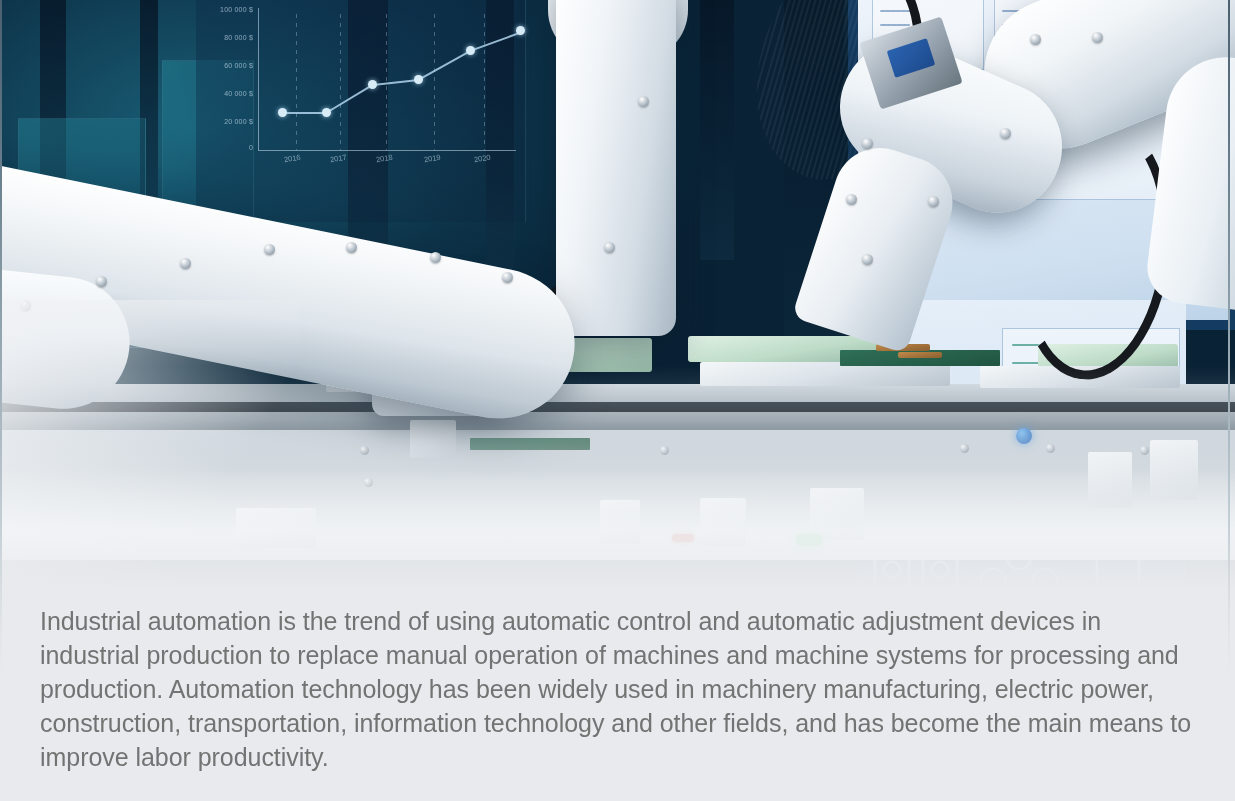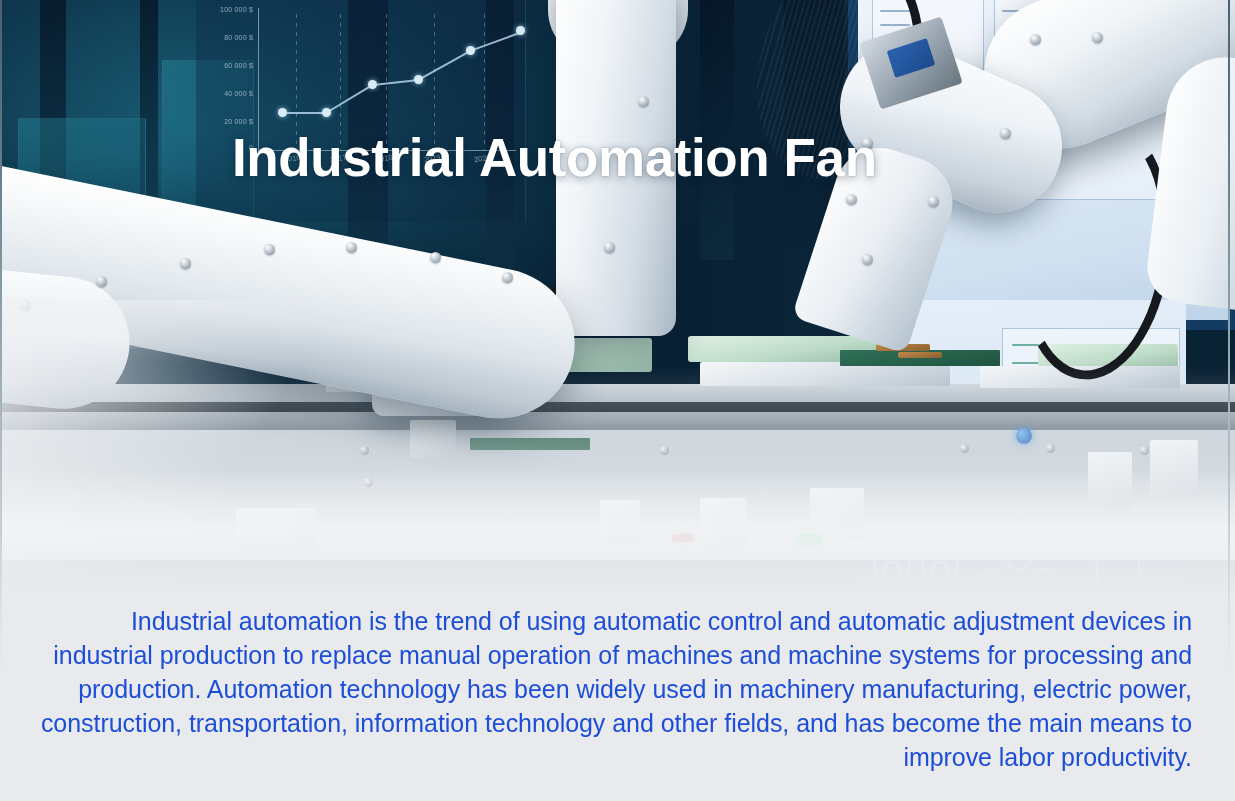--- a/index.html
+++ b/index.html
@@ -416,23 +416,22 @@
   }
 
   
   .body-copy {
     position: absolute;
     left: 40px; top: 604px;
     width: 1152px;
     z-index: 35;
     font-size: 25px;
     line-height: 34px;
-    color: #1d4ed8;
+    color: #737373;
     letter-spacing: -0.05px;
-    text-align: right;
   }
 </style>
 </head>
 <body>
 
 <div class="page">
 
   <div class="hero">
     <div class="hero-photo">
 
@@ -602,21 +601,20 @@
       <div class="rivet" style="left:1000px;top:128px;"></div>
       <div class="rivet" style="left:862px;top:138px;"></div>
       <div class="rivet" style="left:846px;top:194px;"></div>
       <div class="rivet" style="left:862px;top:254px;"></div>
       <div class="rivet" style="left:928px;top:196px;"></div>
 
       <div class="hero-left-fade"></div>
       <div class="hero-fade"></div>
     </div>
 
-    <h1 class="hero-title">Industrial Automation Fan</h1>
   </div>
 
   <div class="edge-rule left"></div>
   <div class="edge-rule right"></div>
 
   <p class="body-copy">Industrial automation is the trend of using automatic control and automatic adjustment devices in industrial production to replace manual operation of machines and machine systems for processing and production. Automation technology has been widely used in machinery manufacturing, electric power, construction, transportation, information technology and other fields, and has become the main means to improve labor productivity.</p>
 
 </div>
 
 </body></html>

